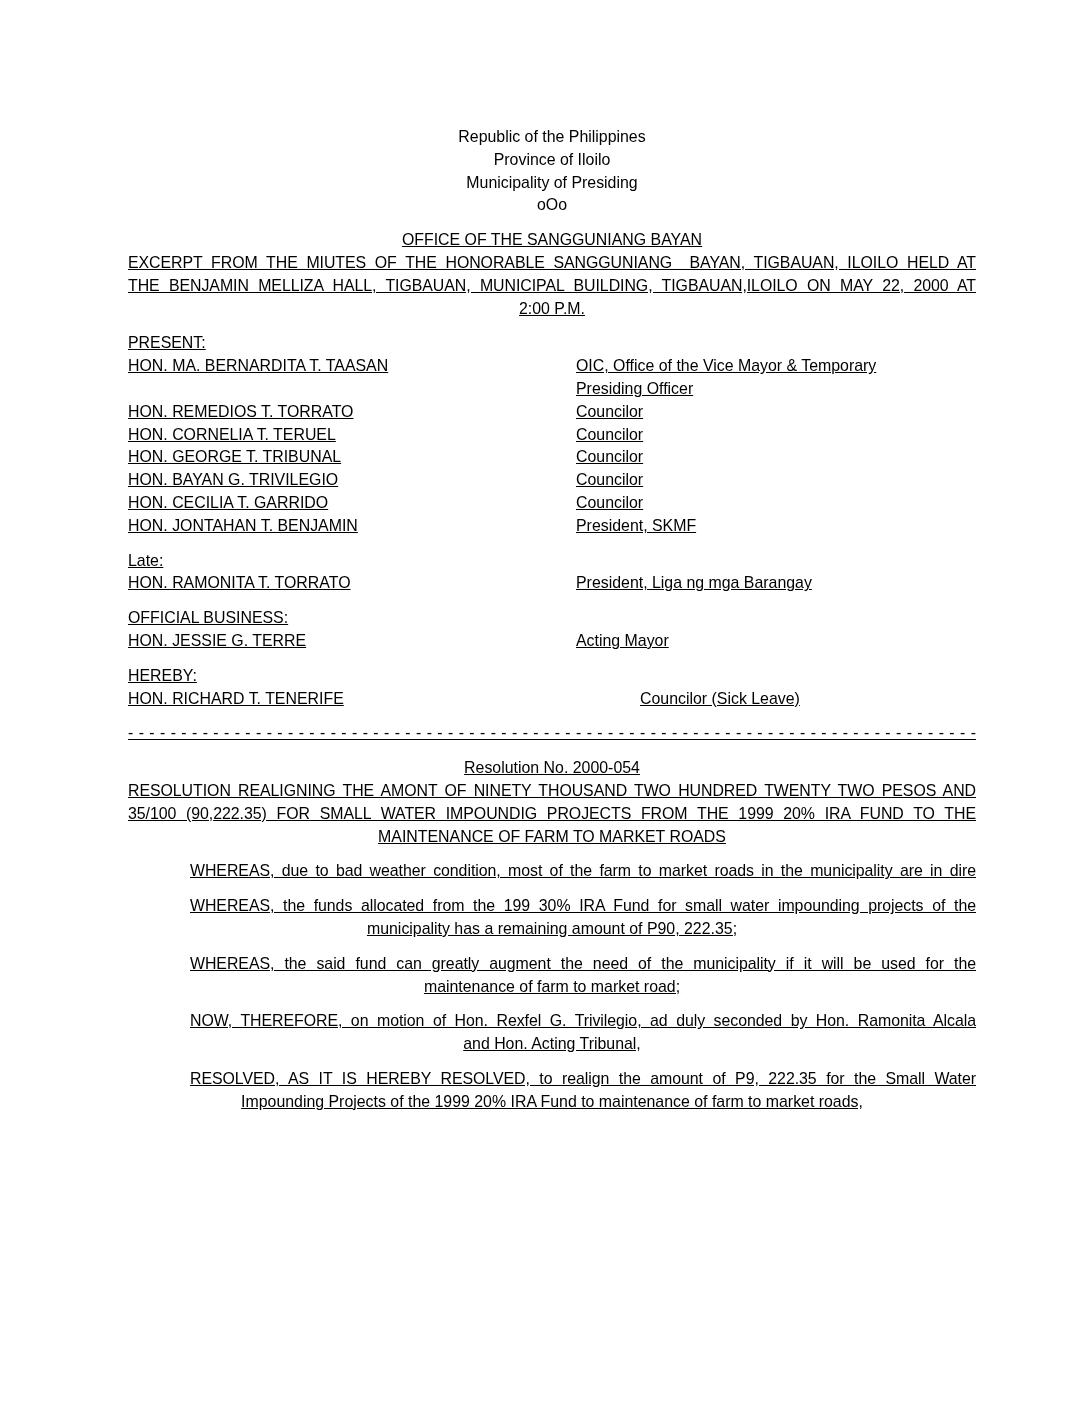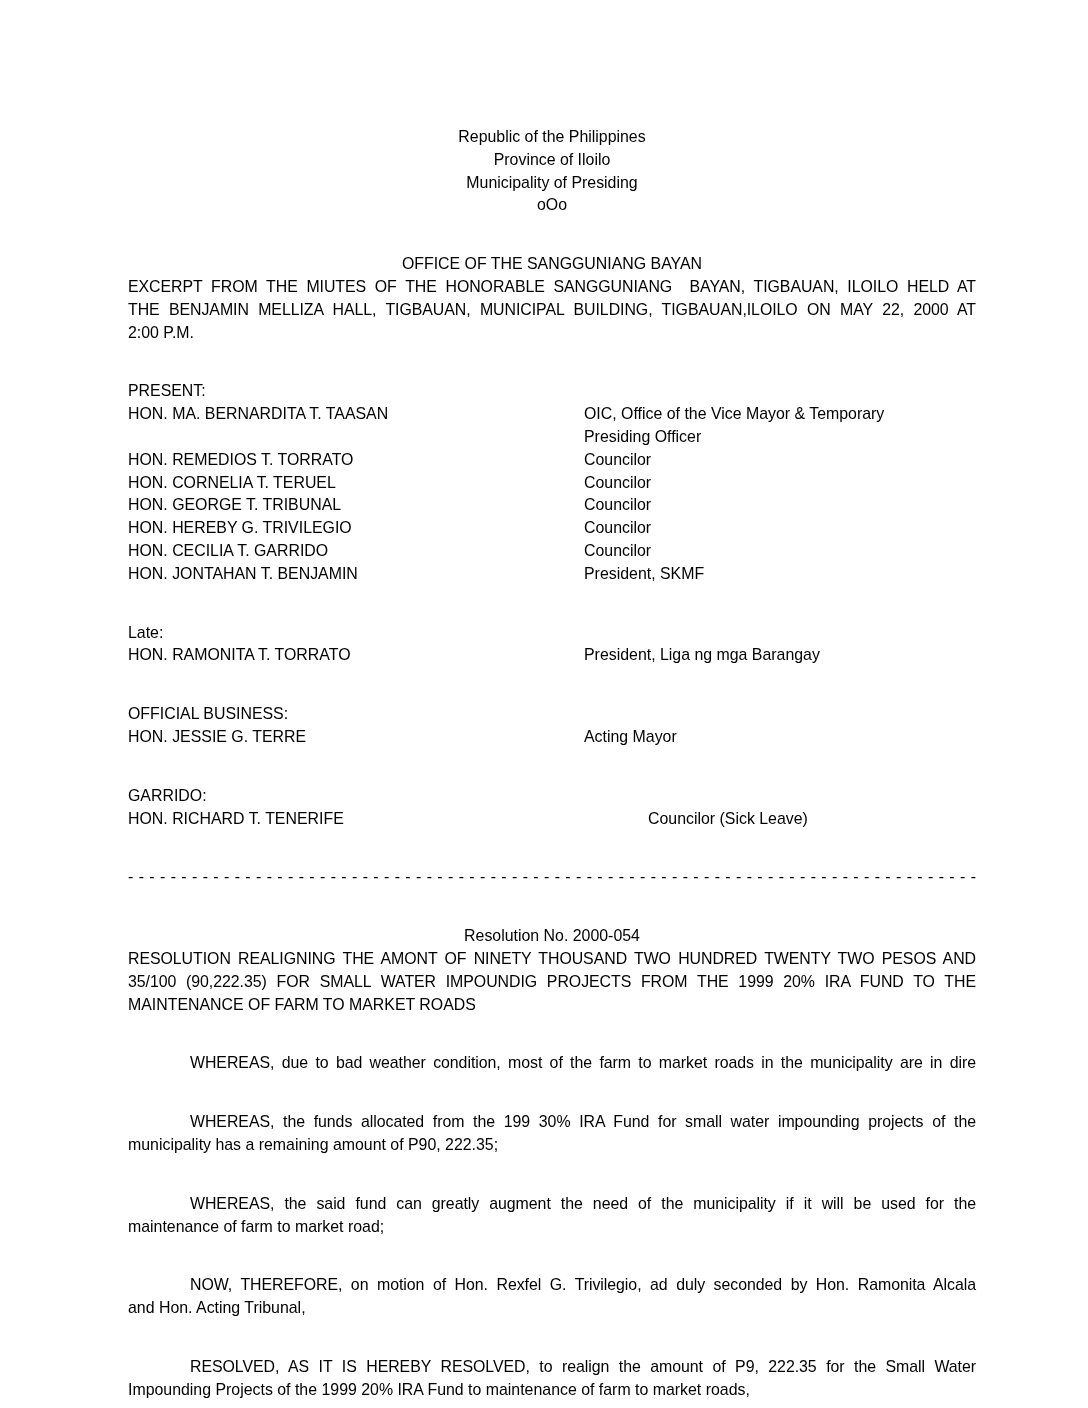--- a/index.html
+++ b/index.html
@@ -26,24 +26,24 @@
   .center { text-align: center; }
   
   .jline {
     text-align: justify;
     text-align-last: justify;
     text-justify: inter-word;
     white-space: nowrap;
     letter-spacing: -0.05px;
   }
   
-  .jlast { text-align: left; }
+  .jlast { text-align: center; }
   .indent { text-indent: 62px; }
-  .blk { margin-top: 36px; }
-  .row { display: flex; gap: 8px; }
+  .blk { margin-top: 12px; text-decoration: underline; }
+  .row { display: flex; }
   .name { flex: 0 0 448px; width: 448px; }
   .role { flex: 1 1 auto; white-space: pre-line; }
   .role-offset { padding-left: 64px; }
   .separator {
     text-align: justify;
     text-align-last: justify;
     white-space: nowrap;
     overflow: hidden;
   }
 </style>
@@ -81,21 +81,21 @@
     </div>
     <div class="row">
       <div class="name">HON. CORNELIA T. TERUEL</div>
       <div class="role">Councilor</div>
     </div>
     <div class="row">
       <div class="name">HON. GEORGE T. TRIBUNAL</div>
       <div class="role">Councilor</div>
     </div>
     <div class="row">
-      <div class="name">HON. HEREBY G. TRIVILEGIO</div>
+      <div class="name">HON. BAYAN G. TRIVILEGIO</div>
       <div class="role">Councilor</div>
     </div>
     <div class="row">
       <div class="name">HON. CECILIA T. GARRIDO</div>
       <div class="role">Councilor</div>
     </div>
     <div class="row">
       <div class="name">HON. JONTAHAN T. BENJAMIN</div>
       <div class="role">President, SKMF</div>
     </div>
@@ -111,21 +111,21 @@
 
   <div class="blk">
     <div>OFFICIAL BUSINESS:</div>
     <div class="row">
       <div class="name">HON. JESSIE G. TERRE</div>
       <div class="role">Acting Mayor</div>
     </div>
   </div>
 
   <div class="blk">
-    <div>GARRIDO:</div>
+    <div>HEREBY:</div>
     <div class="row">
       <div class="name">HON. RICHARD T. TENERIFE</div>
       <div class="role role-offset">Councilor (Sick Leave)</div>
     </div>
   </div>
 
   <div class="blk separator">- - - - - - - - - - - - - - - - - - - - - - - - - - - - - - - - - - - - - - - - - - - - - - - - - - - - - - - - - - - - - - - - - - - - - - - - - - - - - - - -</div>
 
   <div class="blk">
     <div class="center">Resolution No. 2000-054</div>

